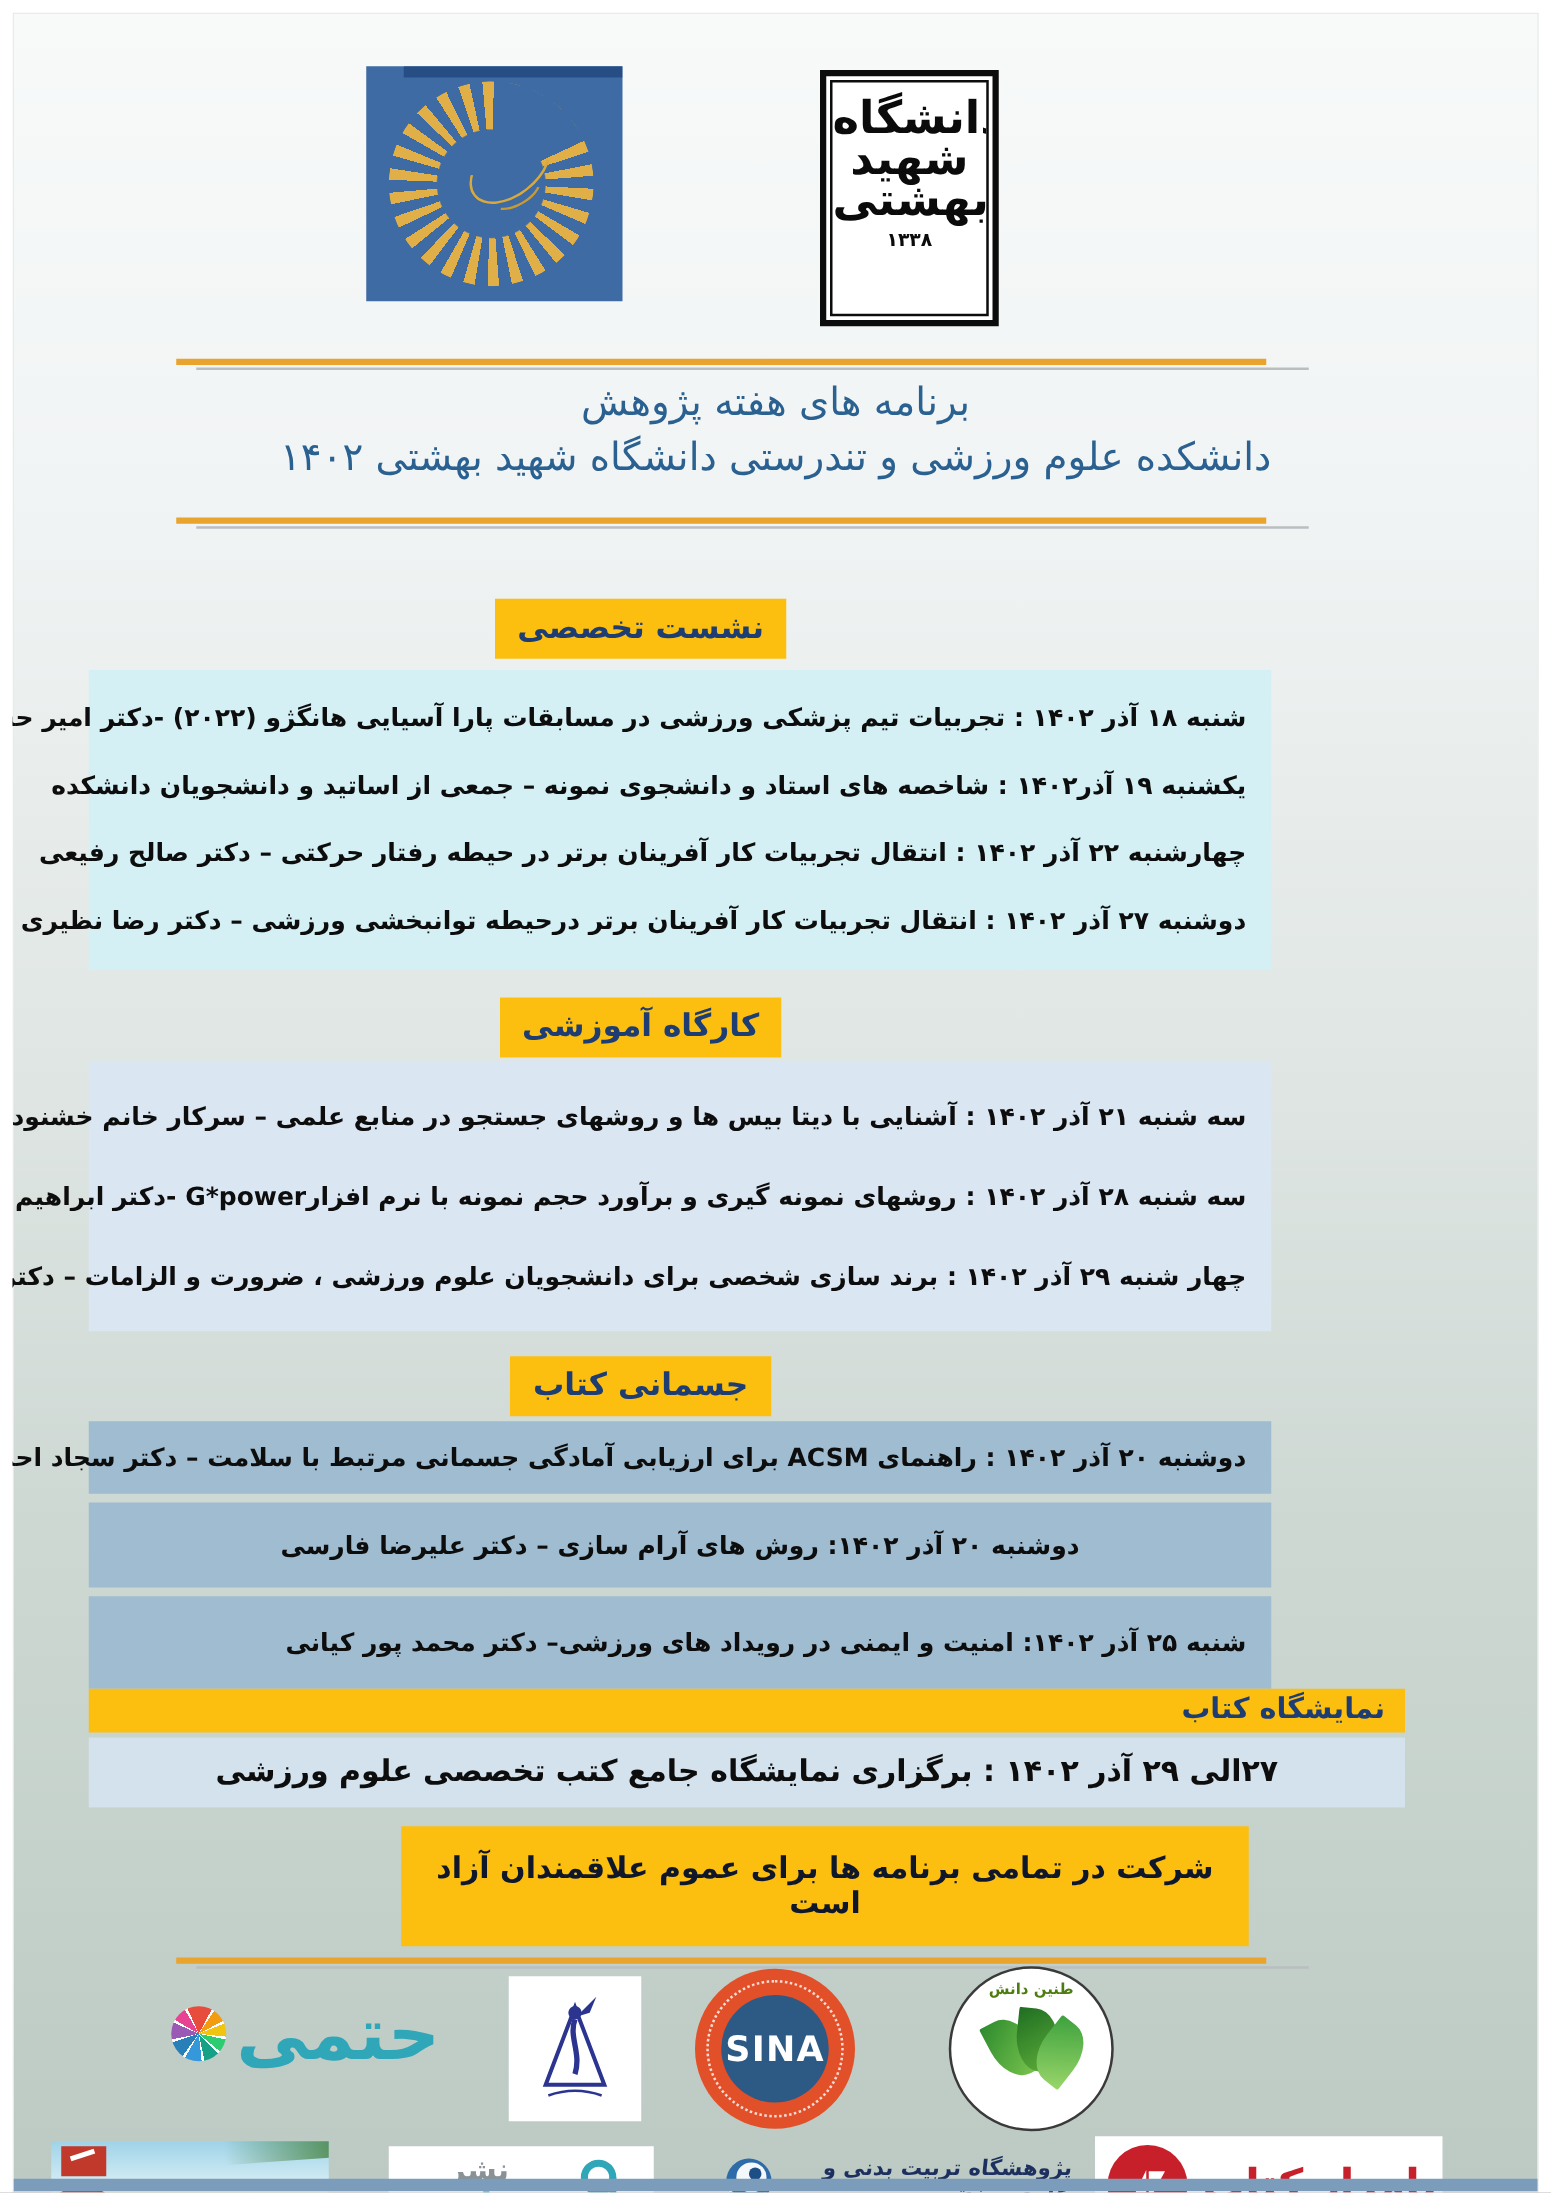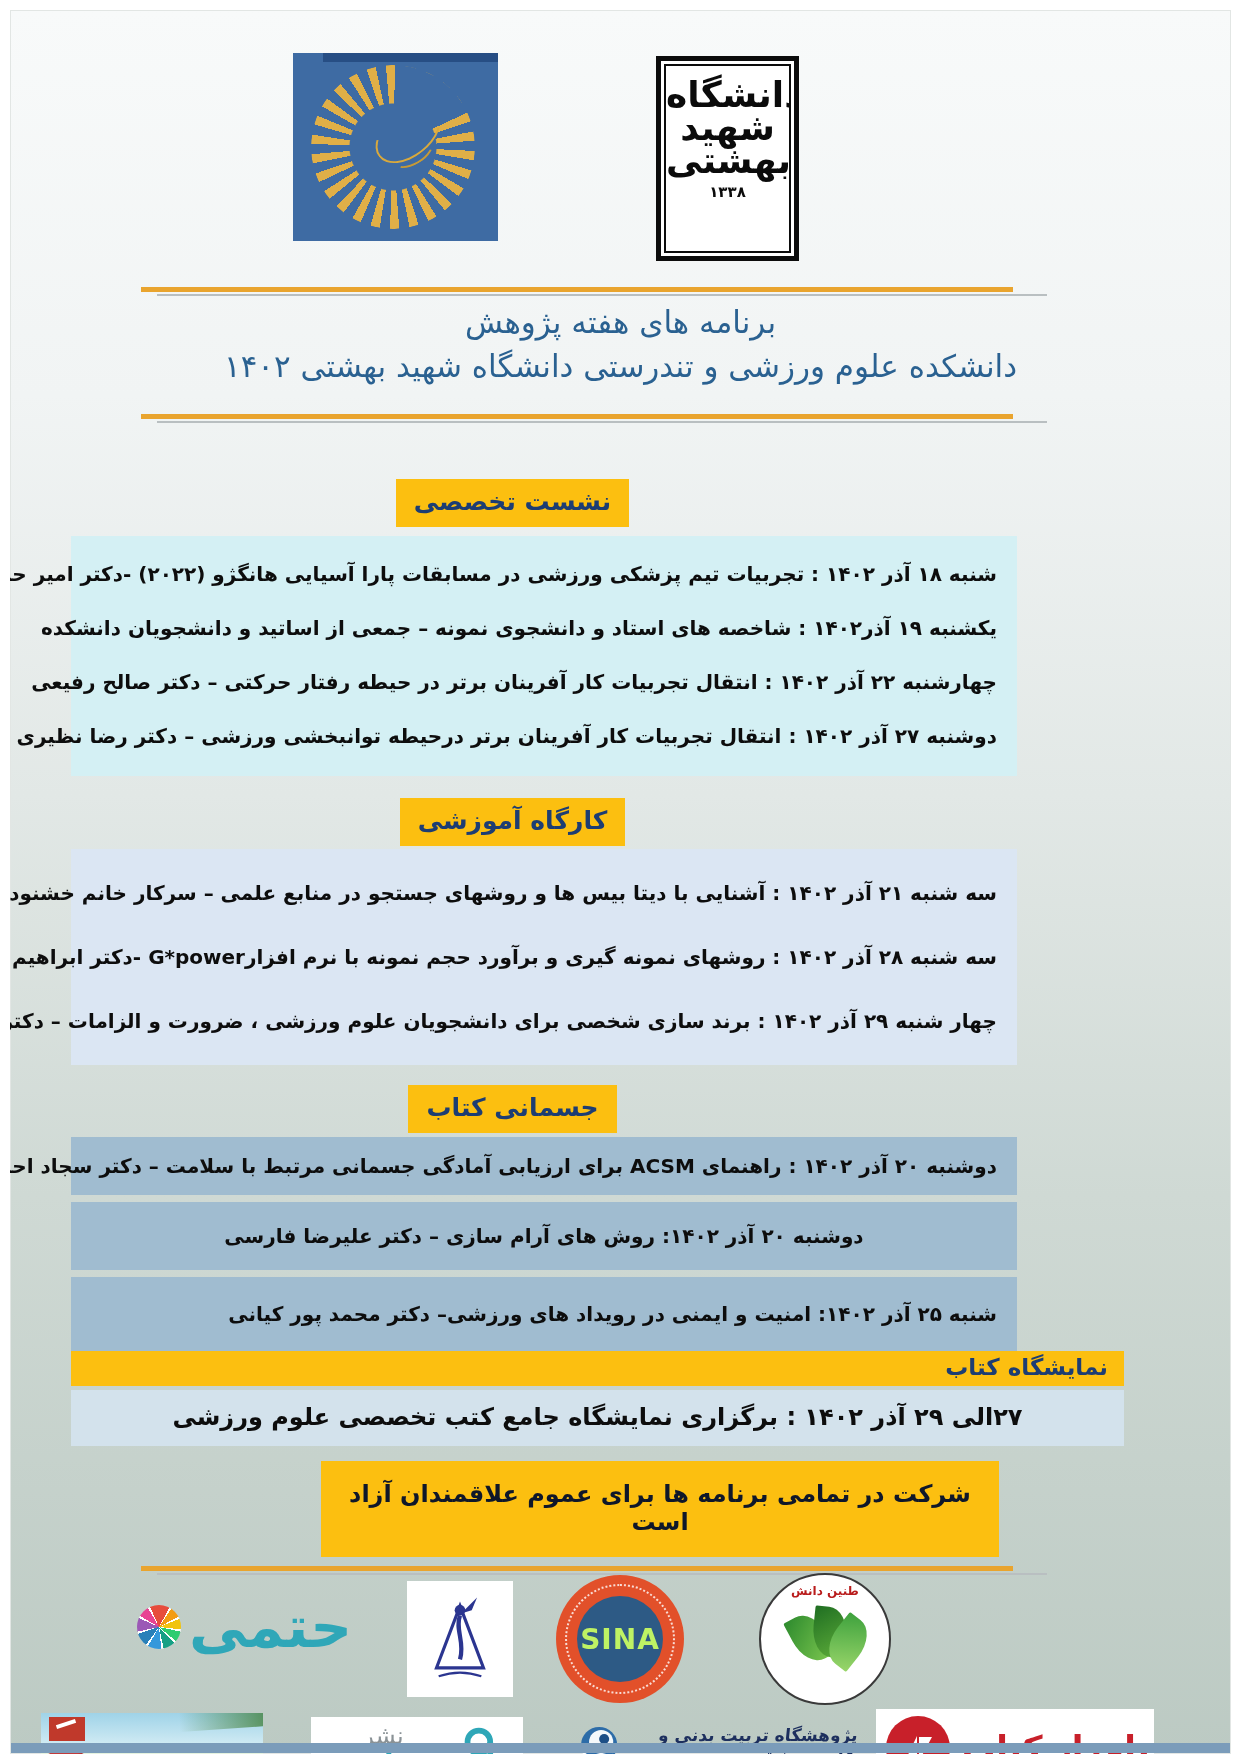--- a/index.html
+++ b/index.html
@@ -88,46 +88,46 @@
   .hatmi-text { color:#2fa7b8; font-size:58px; font-weight:bold; letter-spacing:-2px; margin-left:8px; }
 
   .athlete { position:absolute; left:396px; top:0; width:106px; height:116px; background:#fff;
              display:flex; flex-direction:column; align-items:center; justify-content:center; }
 
   .sina { position:absolute; left:545px; top:-6px; width:128px; height:128px; border-radius:50%;
           background:#e2502a; }
   .sina::before { content:""; position:absolute; inset:9px; border:2px dotted rgba(255,255,255,.8); border-radius:50%; }
   .sina-core { position:absolute; inset:21px; background:#2d5a85; border-radius:50%;
                display:flex; align-items:center; justify-content:center; }
-  .sina-core span { color:#bef264; font-weight:bold; font-size:28px; letter-spacing:1px; }
+  .sina-core span { color:#ffffff; font-weight:bold; font-size:28px; letter-spacing:1px; }
 
   .tanin { position:absolute; left:748px; top:-8px; width:132px; height:132px; border-radius:50%;
            background:#fff; border:2px solid #3a3a3a; overflow:hidden; }
   .tanin-title { position:absolute; top:9px; width:100%; text-align:center; font-size:12px;
-                 font-weight:bold; color:#b91c1c; direction:rtl; }
+                 font-weight:bold; color:#4d7c0f; direction:rtl; }
   .leaf { position:absolute; width:34px; height:50px; border-radius:4% 60% 4% 60%;
           background:linear-gradient(145deg,#2e8b2e,#7ec850); }
   .leaf.l1 { left:32px; top:38px; transform:rotate(-28deg); }
   .leaf.l2 { left:52px; top:32px; transform:rotate(6deg); background:linear-gradient(145deg,#1f6e22,#5fae3a); }
   .leaf.l3 { left:70px; top:42px; transform:rotate(38deg); background:linear-gradient(145deg,#3da13d,#9ad66a); }
 
   .logos-row2 { position:relative; height:86px; margin-top:10px; }
   .banner { position:absolute; left:30px; top:4px; width:222px; height:76px; overflow:hidden;
             background:linear-gradient(180deg,#9fd3e8 0%,#cfeaf3 40%,#ecf5d8 58%,#8db958 74%,#5d9638 100%); }
   .banner .rose { position:absolute; left:-6px; bottom:-16px; width:62px; height:56px; border-radius:50%;
                   background:radial-gradient(circle at 45% 45%, #c23b3b 0 55%, #8f1f1f 70%, transparent 72%); }
   .banner .palm { position:absolute; top:-8px; right:-6px; width:90px; height:24px;
                   background:linear-gradient(90deg, transparent, #3f7d35cc); transform:rotate(-4deg); }
   .banner .tag { position:absolute; top:4px; left:8px; width:36px; height:24px; background:#c0392b; }
   .banner .tag::after { content:""; position:absolute; left:7px; top:5px; width:20px; height:4px; background:#fff; transform:rotate(-18deg); }
 
   .virast { position:absolute; left:300px; top:8px; width:212px; height:68px; background:#fff;
             display:flex; align-items:center; justify-content:center; gap:14px; }
   .virast-words { text-align:center; }
-  .virast-nashr { color:#8a9296; font-size:24px; font-weight:normal; letter-spacing:10px; direction:rtl; }
+  .virast-nashr { color:#8a9296; font-size:24px; font-weight:bold; letter-spacing:10px; direction:rtl; }
   .virast-virast { color:#2fa7b8; font-size:28px; font-weight:bold; direction:rtl; margin-top:-2px; }
 
   .institute { position:absolute; left:568px; top:8px; display:flex; align-items:center; gap:10px; width:278px; }
   .inst-text { direction:rtl; color:#1d2f5e; font-weight:bold; font-size:17px; transform:skewX(-6deg); text-align:right; }
 
   .bamdad { position:absolute; left:865px; top:0; width:278px; height:78px; background:#fff;
             display:flex; align-items:center; gap:12px; padding:0 10px; }
   .bamdad-circle { width:64px; height:64px; border-radius:50%; background:#c8202a; flex:0 0 auto;
                    display:flex; align-items:center; justify-content:center; }
   .bamdad-text { color:#c8202a; font-size:34px; font-weight:bold; direction:rtl; white-space:nowrap; }

